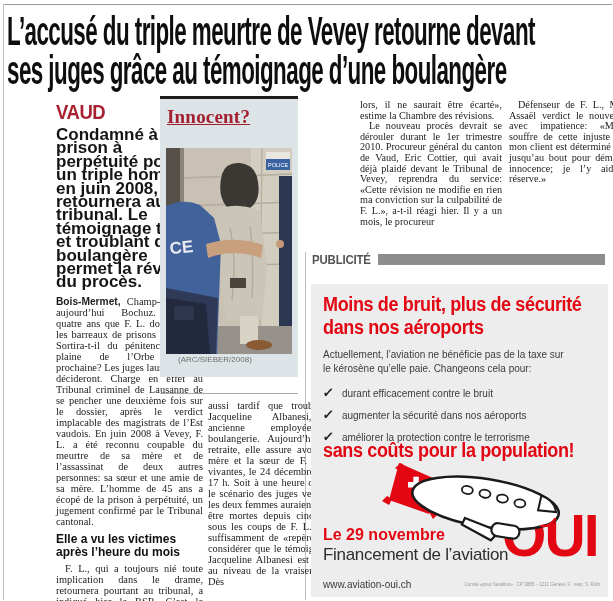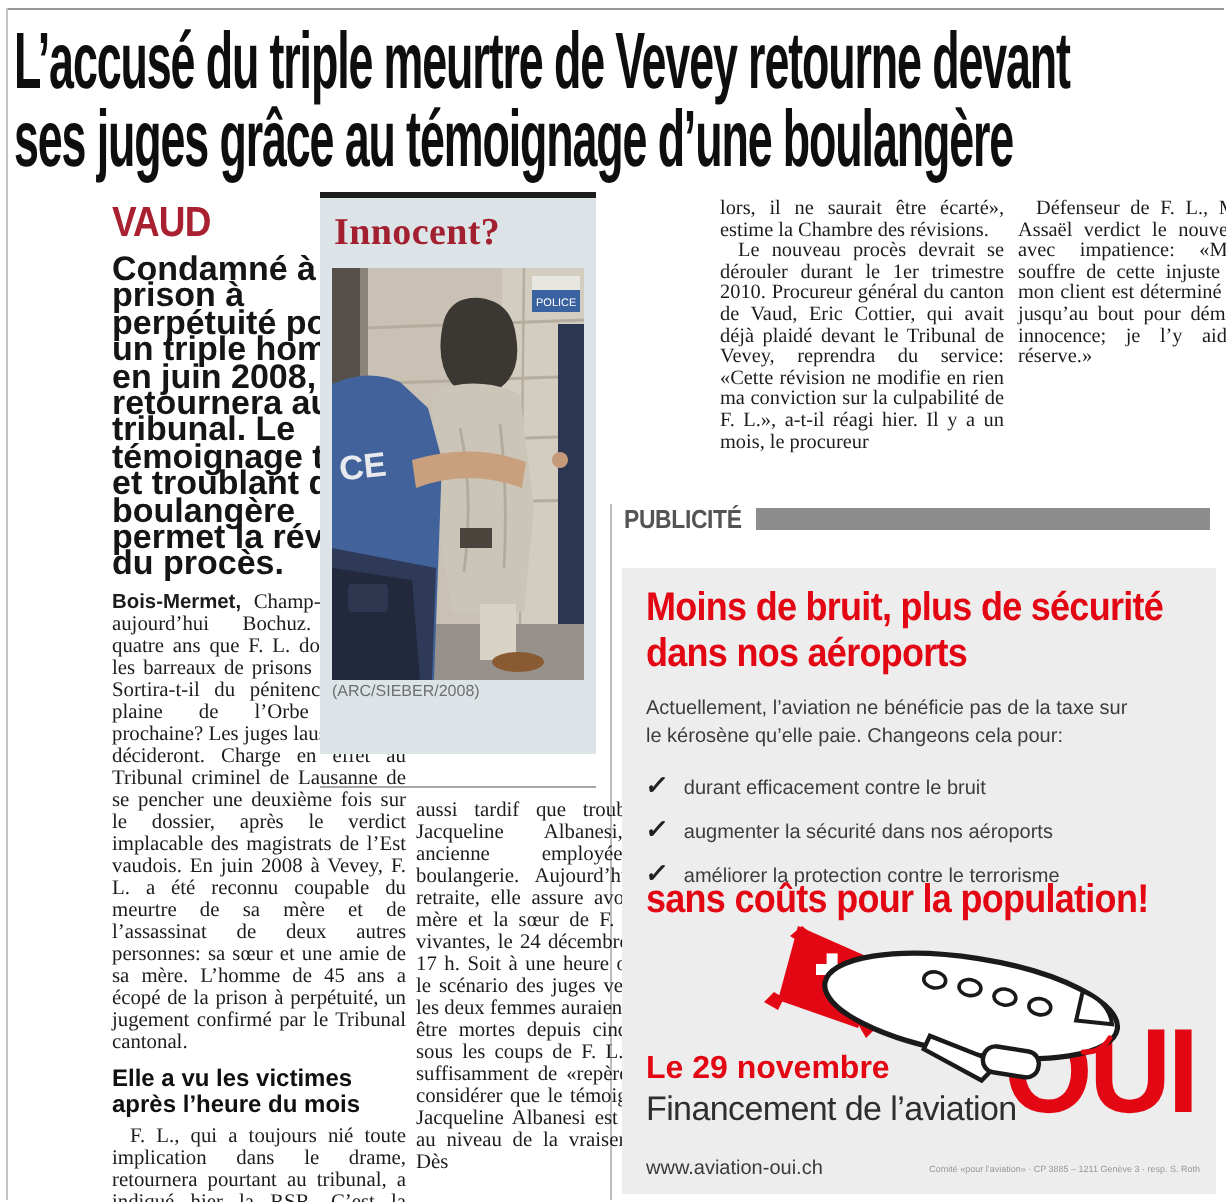--- a/index.html
+++ b/index.html
@@ -29,24 +29,24 @@
   .small-serif{font-size:10.2px;line-height:10.6px;}
   .p-top{margin-top:7px;}
   .indent{text-indent:9px;}
   .subhead{margin-top:6px;margin-bottom:3px;font-weight:bold;font-size:12px;line-height:13.5px;color:#101010;}
   .byline{font-family:"Liberation Serif",serif;font-style:italic;font-weight:bold;
           font-size:10.3px;text-align:right;margin-top:2px;color:#1c1c1c;}
 
   .photo-box{position:absolute;left:160px;top:96px;width:138px;height:281px;background:#dde4e7;
              border-top:3px solid #1c1c1c;box-sizing:border-box;padding:5px 6px 0 6px;}
   .photo-title{font-family:"Liberation Serif",serif;font-weight:bold;font-size:19px;
-               color:#a32031;margin:2px 0 6px 1px;letter-spacing:0.2px;}
+               color:#a32031;margin:2px 0 20px 1px;letter-spacing:0.2px;text-decoration:underline;}
   .photo-frame{width:126px;height:206px;overflow:hidden;background:#c9c2b4;}
   .photo-caption{font-size:10px;line-height:12.3px;color:#202020;margin-top:4px;text-align:justify;}
-  .photo-credit{font-size:8px;color:#6e6e6e;margin-top:1px;}
+  .photo-credit{font-size:8px;color:#6e6e6e;margin-top:1px;margin-left:12px;}
 
   .publicite{position:absolute;left:312px;top:253px;width:293px;height:13px;}
   .publicite-label{position:absolute;left:0;top:-1px;font-weight:bold;font-size:13px;color:#545454;
                    transform:scaleX(0.88);transform-origin:0 0;letter-spacing:-0.2px;}
   .publicite-bar{position:absolute;left:66px;right:0;top:1px;height:11px;background:#8d8d8d;}
 
   .ad{position:absolute;left:311px;top:284px;width:297px;height:313px;background:#ededed;}
   .ad *{box-sizing:border-box;}
   .ad-headline{position:absolute;left:12px;top:9px;}
   .ad-hl{font-weight:bold;font-size:20px;line-height:23px;color:#e30613;white-space:nowrap;

